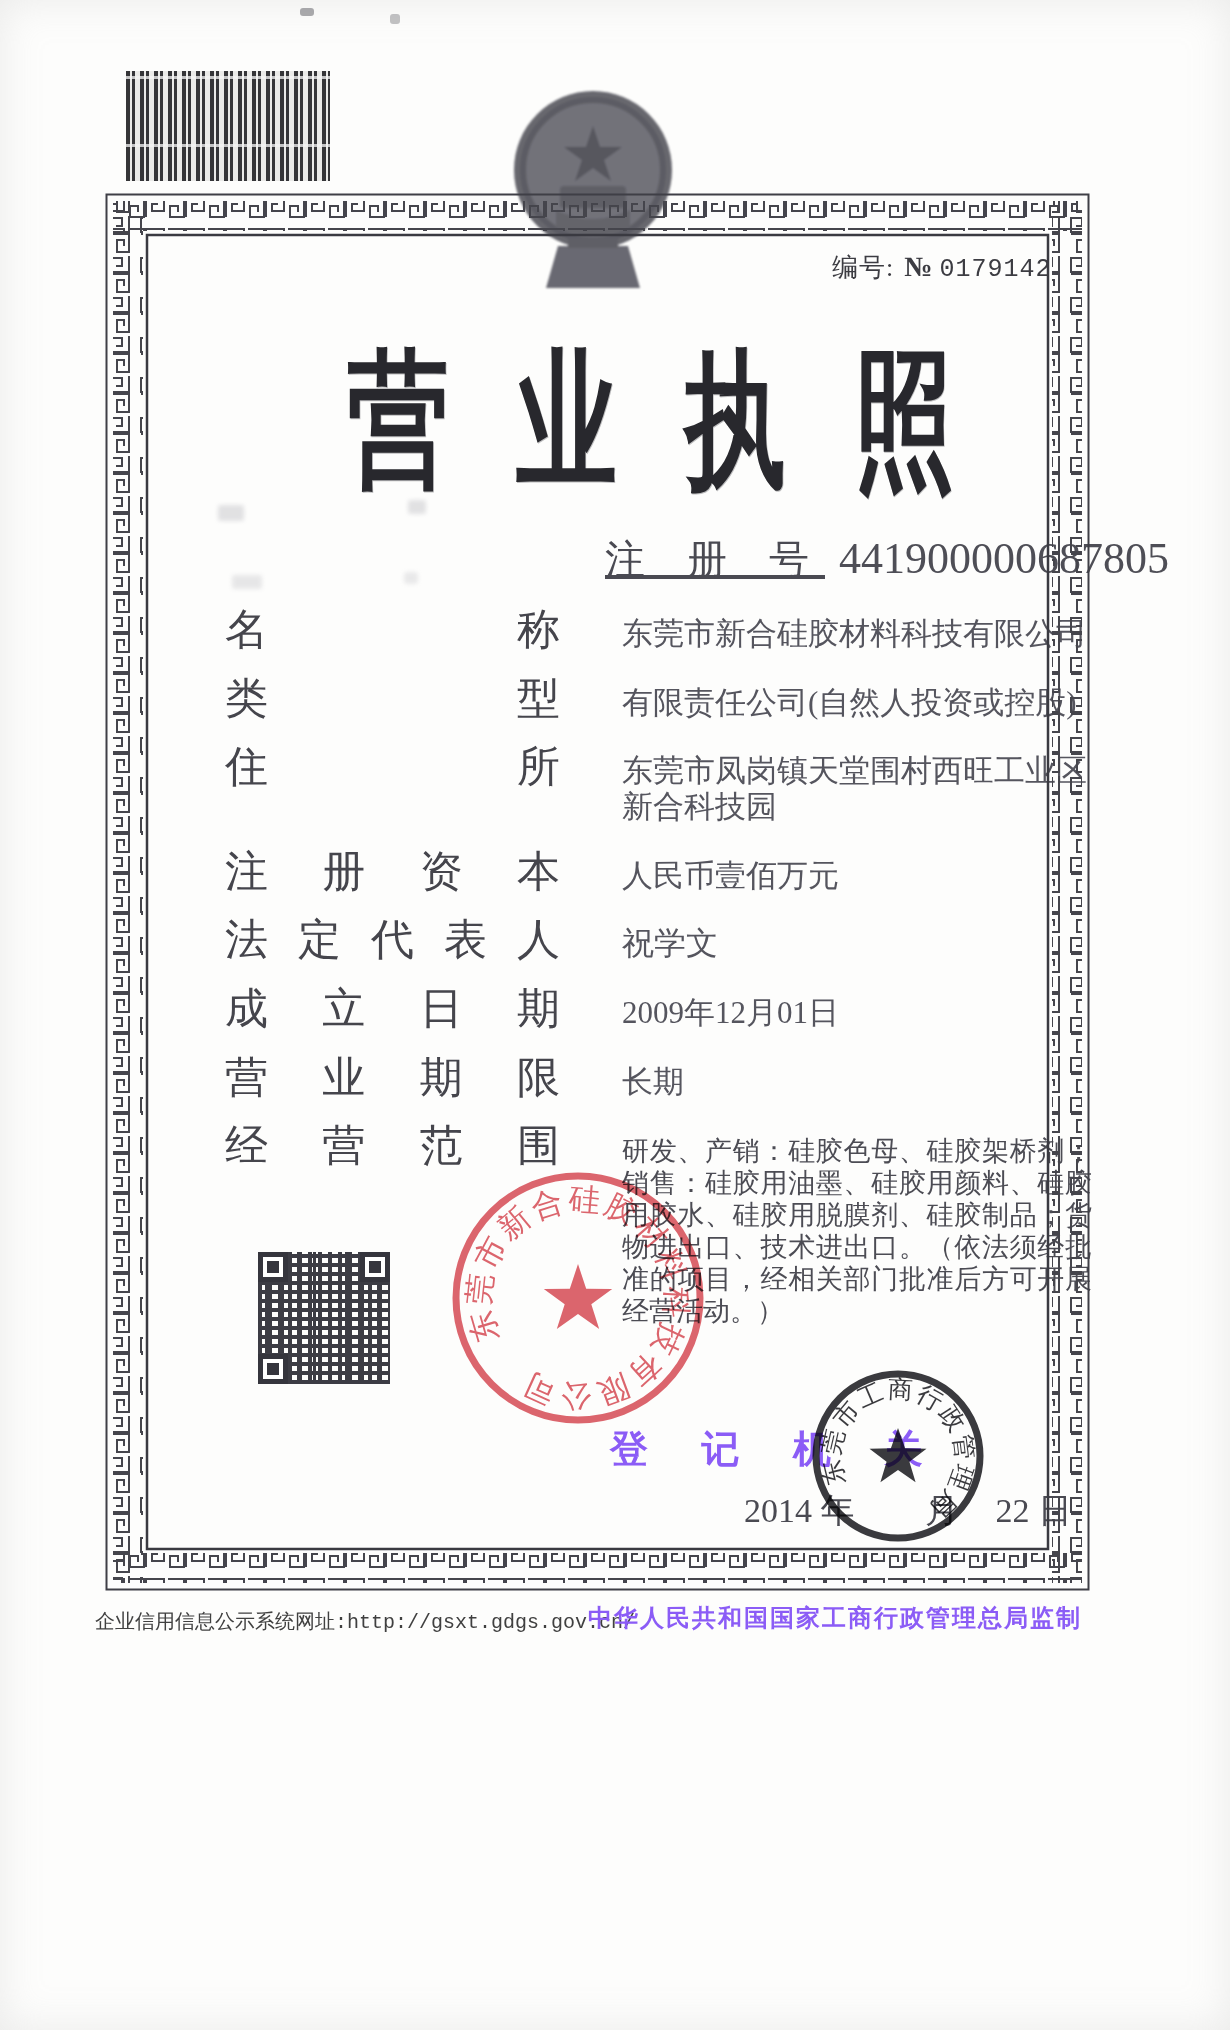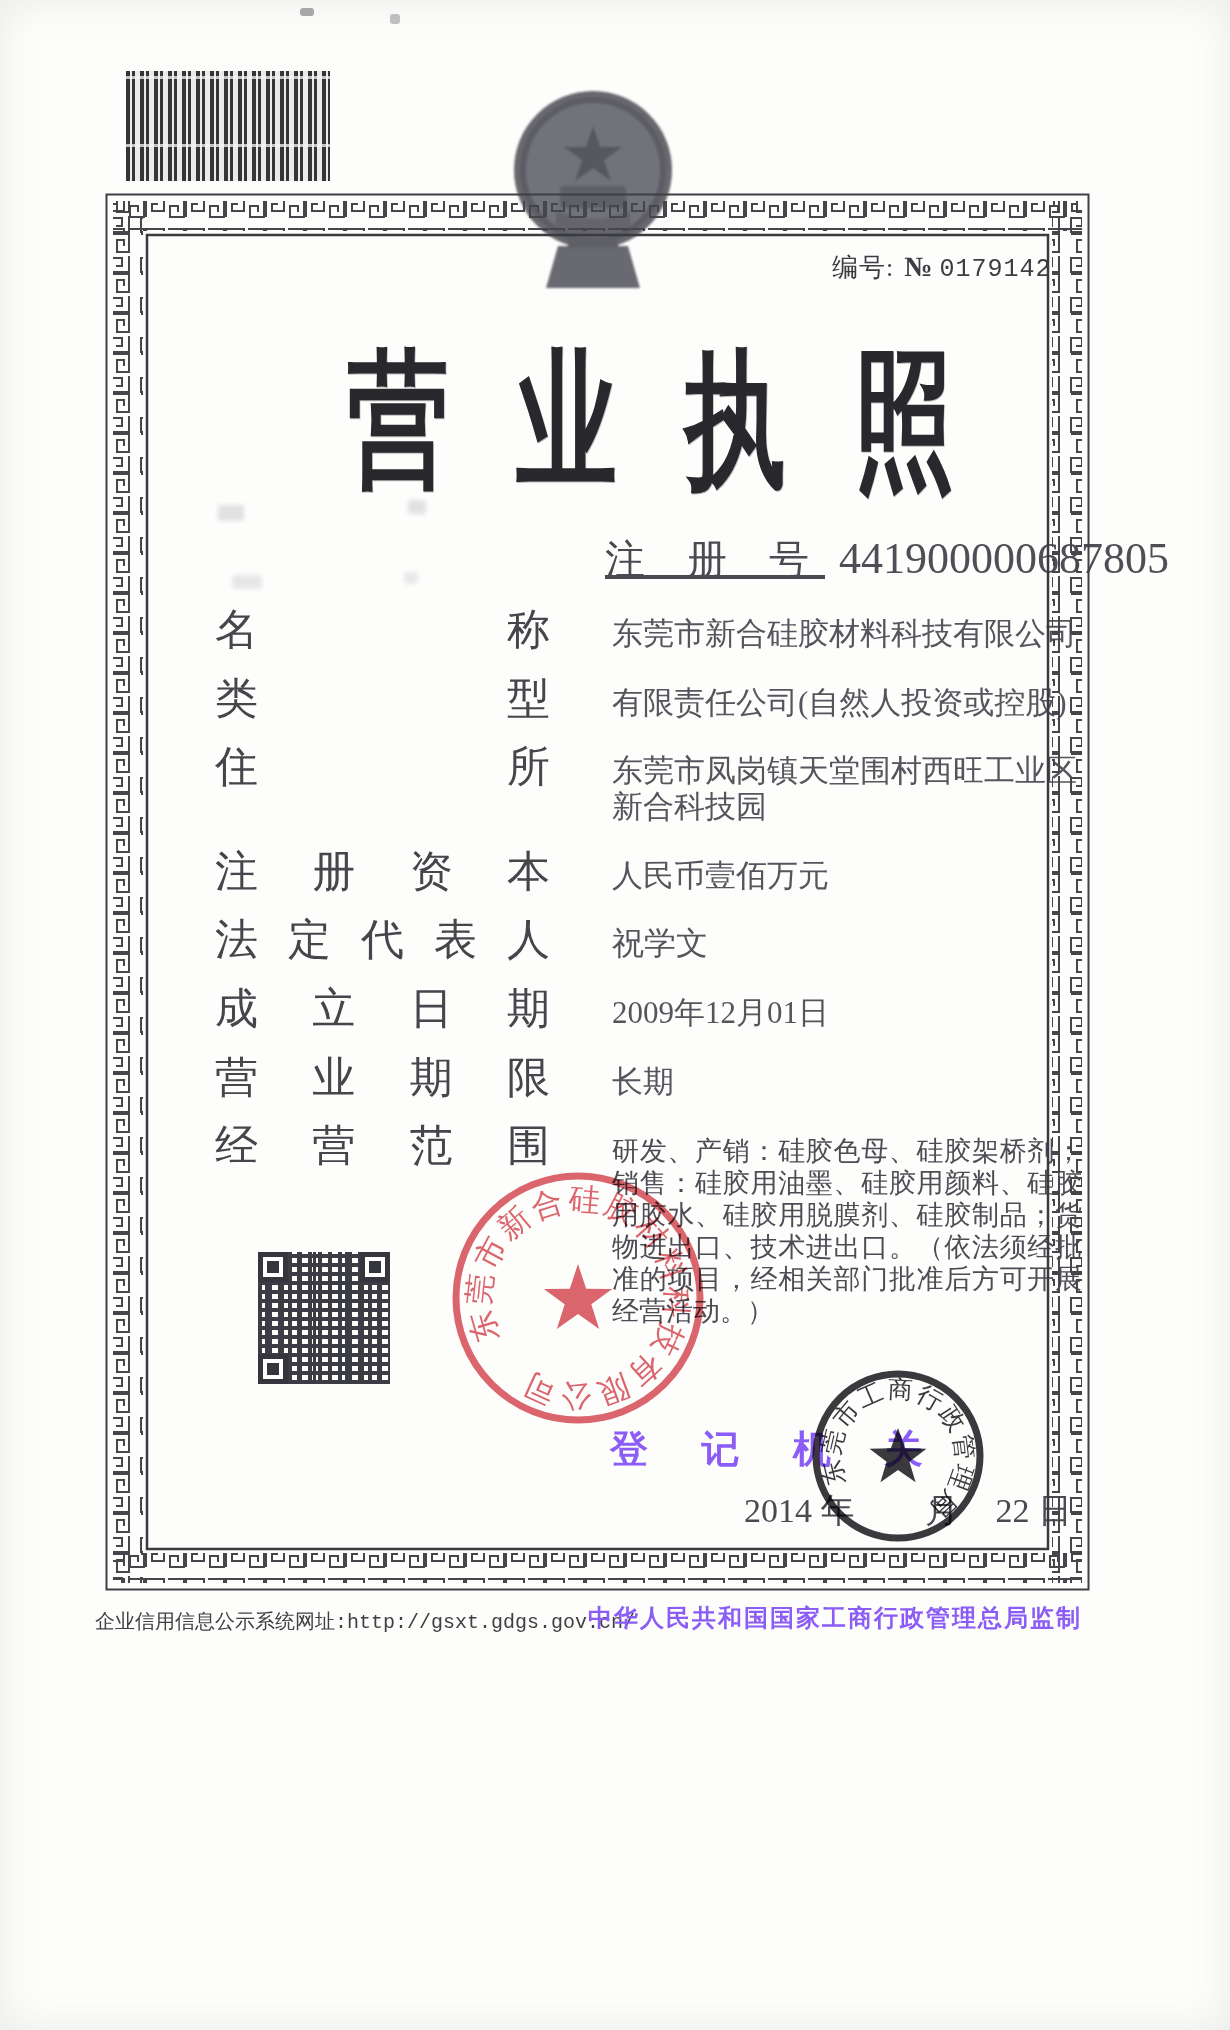--- a/index.html
+++ b/index.html
@@ -48,21 +48,21 @@
   .regline .reg-label { font-size:40px; color:#4a4a52; letter-spacing:16px;text-decoration:underline; }
   .regline .reg-no { font-size:44px; color:#4e4e56; margin-left:10px; letter-spacing:0px; }
 
   
   .fields { position:absolute; left:215px; top:608px; width:880px; }
   .frow { display:flex; align-items:baseline; margin-bottom:25px; }
   .flabel {
     width:335px; flex:0 0 335px;
     font-size:43px; color:#45454c;
     text-align:justify; text-align-last:justify;
-    line-height:1.0; font-weight:500;
+    line-height:1.0; font-weight:500;margin-left:10px;
   }
   .fvalue { margin-left:62px; width:470px; font-size:31px; color:#55555e; line-height:1.15; }
   .fvalue.small { font-size:27px; line-height:1.18; text-align:justify; color:#4c4c54; }
   .frow.r3 .fvalue { font-size:32px; white-space:nowrap; width:auto; }
 
   
   .qr { position:absolute; left:258px; top:1252px; width:132px; height:132px;
         background:
           repeating-linear-gradient(0deg, #3c3c44 0 4px, transparent 4px 9px),
           repeating-linear-gradient(90deg, #3c3c44 0 4px, transparent 4px 10px),

